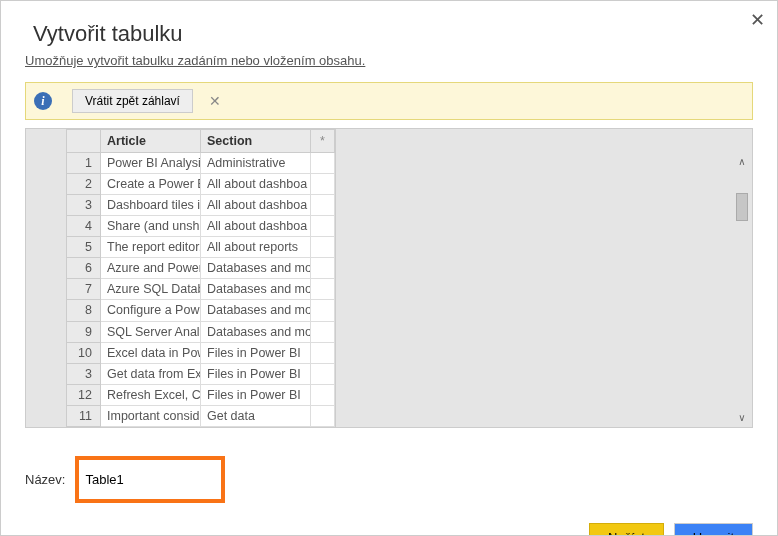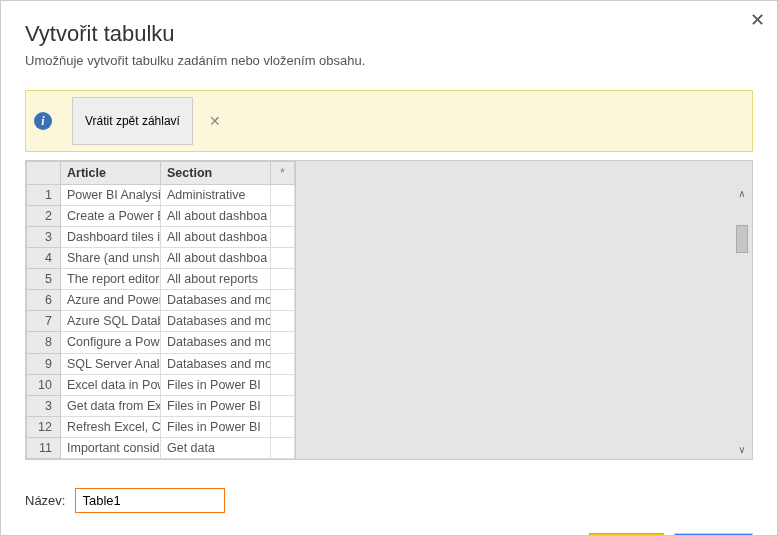--- a/index.html
+++ b/index.html
@@ -1,44 +1,44 @@
 <!DOCTYPE html>
 <html><head>
 <meta charset="utf-8">
 <style>
 * { box-sizing: border-box; margin: 0; padding: 0; }
 body { font-family: "Segoe UI", Tahoma, sans-serif; font-size: 13px; color: #333; background: #fff; width: 778px; height: 536px; overflow: hidden; border: 1px solid #ccc; position: relative; }
 .dialog { padding: 20px 24px; height: 100%; display: flex; flex-direction: column; }
 .close-x { position: absolute; top: 8px; right: 12px; font-size: 18px; color: #555; cursor: pointer; }
-.title { font-size: 22px; font-weight: 400; color: #333; margin-bottom: 6px; }
-.subtitle { font-size: 13px; color: #555; margin-bottom: 22px; }
+.title { font-size: 22px; font-weight: 400; color: #333; margin-bottom: 6px; margin-left: 8px; }
+.subtitle { font-size: 13px; color: #555; margin-bottom: 14px; text-decoration: underline; }
 .info-bar { background: #fdf7d9; border: 1px solid #e5d87a; display: flex; align-items: center; padding: 6px 8px; margin-bottom: 8px; position: relative; }
 .info-icon { width: 18px; height: 18px; border-radius: 50%; background: #3b6fb6; color: #fff; display: flex; align-items: center; justify-content: center; font-size: 12px; font-weight: bold; font-style: italic; font-family: Georgia, serif; margin-right: 8px; flex-shrink: 0; }
 .info-text { flex: 1; font-size: 12.5px; color: #444; }
-.info-btn { background: #eee; border: 1px solid #ccc; padding: 16px 12px; font-size: 12px; cursor: pointer; margin-left: 12px; }
+.info-btn { background: #eee; border: 1px solid #ccc; padding: 4px 12px; font-size: 12px; cursor: pointer; margin-left: 12px; }
 .info-close { margin-left: 12px; color: #888; cursor: pointer; font-size: 14px; padding: 0 4px; }
-.grid-wrap { border: 1px solid #ccc; flex: 0 0 auto; position: relative; display: flex; background: #e5e5e5; height: 300px; }
+.grid-wrap { border: 1px solid #ccc; flex: 0 0 auto; position: relative; display: flex; background: #e5e5e5; height: 300px; padding-left: 40px; }
 .grid-table { border-collapse: collapse; background: #fff; font-size: 12.5px; }
 .grid-table th { background: #eaeaea; border: 1px solid #ccc; padding: 4px 6px; text-align: left; font-weight: 600; color: #333; height: 22px; }
 .grid-table th.rownum-head { width: 34px; background: #eaeaea; }
 .grid-table th.col-article { width: 100px; }
 .grid-table th.col-section { width: 110px; }
 .grid-table th.col-star { width: 24px; text-align: center; font-weight: 400; color: #888; }
 .grid-table td { border: 1px solid #ddd; padding: 3px 6px; height: 21px; white-space: nowrap; overflow: hidden; color: #555; }
 .grid-table td.rownum { background: #eaeaea; text-align: right; width: 34px; padding-right: 8px; color: #555; border-color: #ccc; }
 .grid-table td.col-article { width: 100px; max-width: 100px; }
 .grid-table td.col-section { width: 110px; max-width: 110px; }
 .grid-table td.col-star { width: 24px; }
 .grid-fill { flex: 1; background: #e5e5e5; border-left: 1px solid #ccc; position: relative; }
 .scroll-track { position: absolute; right: 2px; top: 24px; bottom: 2px; width: 16px; }
 .scroll-arrow { width: 16px; height: 16px; display: flex; align-items: center; justify-content: center; color: #666; font-size: 10px; cursor: pointer; }
 .scroll-thumb { position: absolute; top: 40px; right: 2px; width: 12px; height: 28px; background: #c6c6c6; border: 1px solid #aaa; }
 .name-row { display: flex; align-items: center; margin-top: 28px; gap: 10px; }
 .name-label { font-size: 13px; color: #333; }
-.name-input { border: 1px solid #f97316; padding: 4px 6px; font-size: 13px; width: 150px; }
+.name-input { border: 4px solid #f97316; padding: 12px 6px; font-size: 13px; width: 150px; }
 .footer { display: flex; justify-content: flex-end; gap: 10px; margin-top: auto; padding-top: 20px; }
 .btn { border: 1px solid #ccc; background: #3b82f6; padding: 6px 18px; font-size: 13px; cursor: pointer; min-width: 70px; }
 .btn.primary { background: #f2c811; border-color: #d4ad0a; text-align: center; }
 </style>
 </head>
 <body>
 
 <div class="close-x">✕</div>
 
 <div class="dialog">

